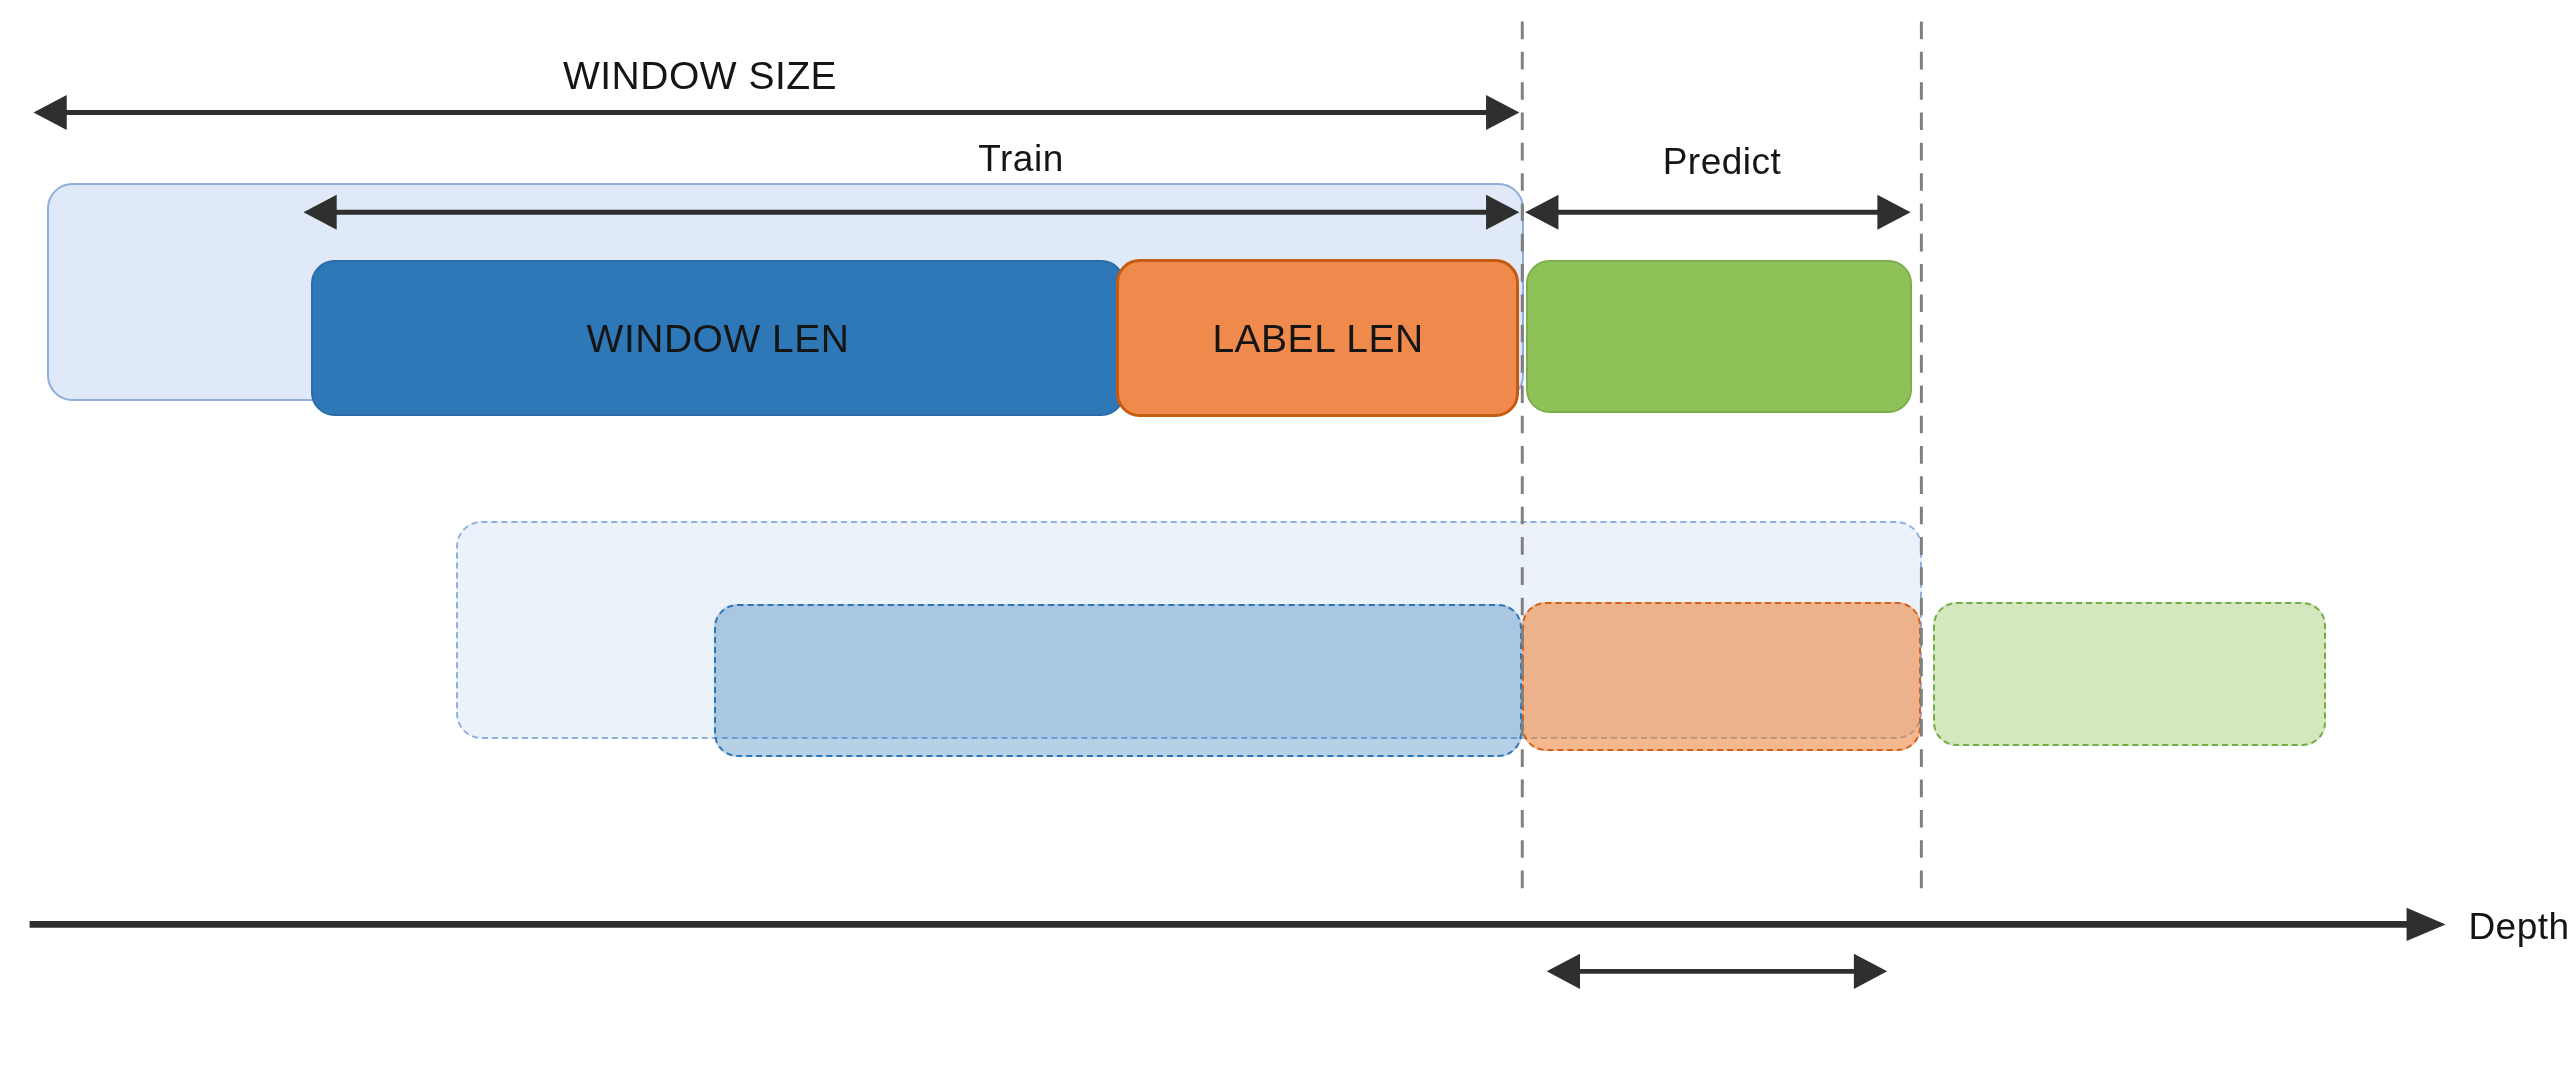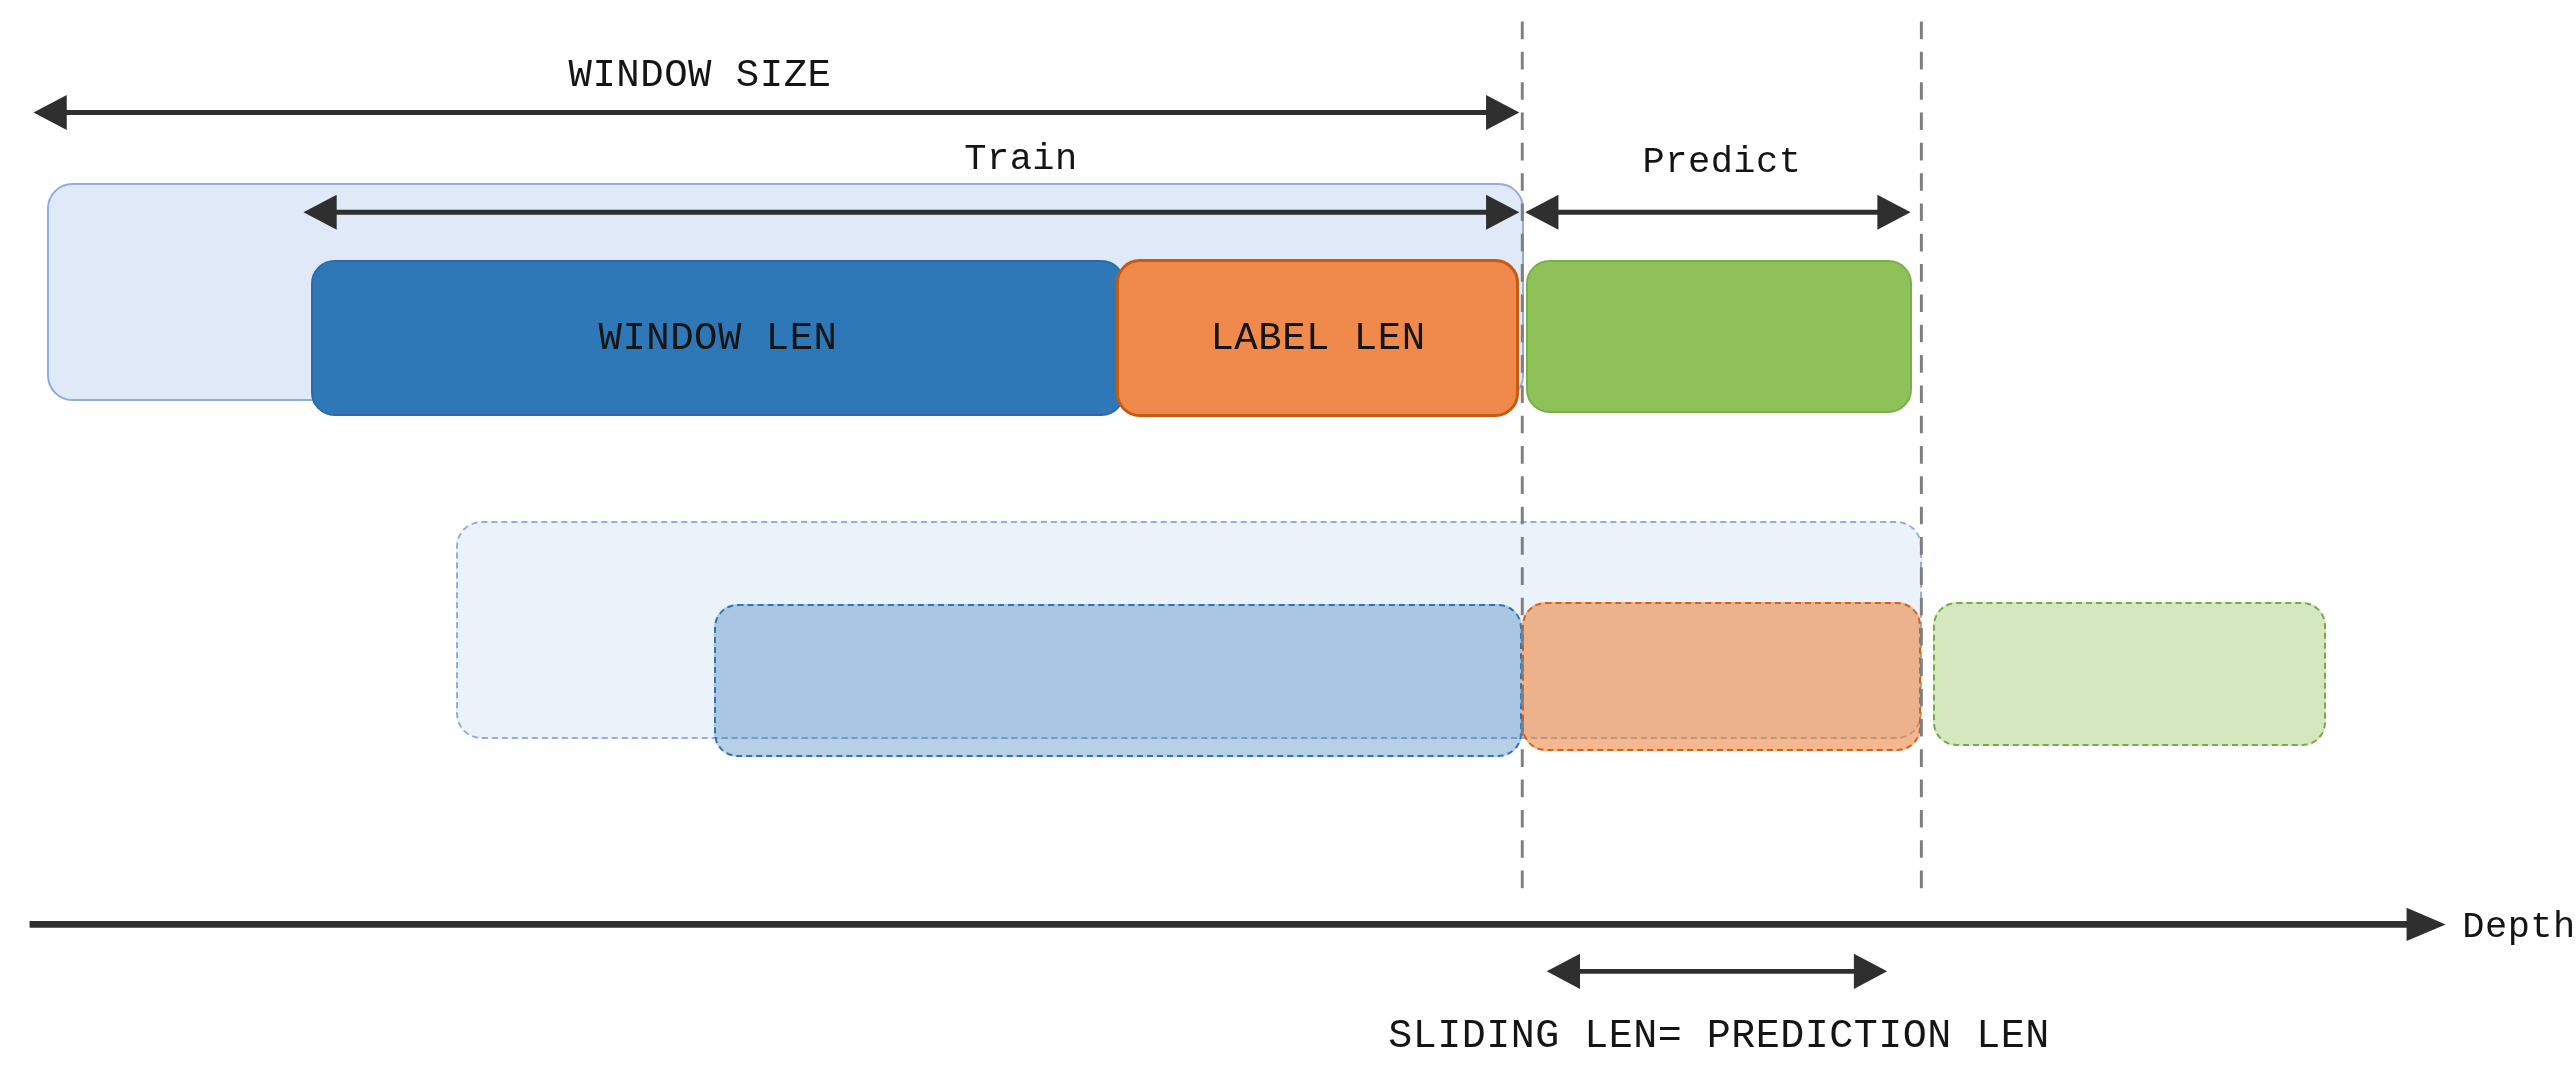--- a/index.html
+++ b/index.html
@@ -1,20 +1,20 @@
 <!DOCTYPE html>
 <html><head>
 <meta charset="utf-8">
 <style>
   html,body{margin:0;padding:0;background:#ffffff;}
   .canvas{
     position:relative;
     width:2576px;height:1076px;
     background:#ffffff;
-    font-family:Liberation Mono, monospace;
+    font-family:Liberation Sans, sans-serif;
     color:#151515;
     overflow:hidden;
   }
   .overlay{position:absolute;left:0;top:0;width:2576px;height:1076px;pointer-events:none;}
   .rect{position:absolute;box-sizing:border-box;}
 
   
   .window1{
     left:47px;top:183px;width:1477px;height:218px;
     background:#DFE9F7;border:2.9px solid #8FAEDC;border-radius:25.4px;
@@ -115,16 +115,15 @@
       <polygon points="1929,993 1895,975 1895,1011" stroke="none"></polygon>
     </g>
   </svg>
 
   <div class="lbl caps window-size-lbl">WINDOW SIZE</div>
   <div class="lbl mixed train-lbl">Train</div>
   <div class="lbl mixed predict-lbl">Predict</div>
   <div class="lbl caps input-lbl">WINDOW LEN</div>
   <div class="lbl caps labellen-lbl">LABEL LEN</div>
   <div class="lbl depth-lbl">Depth</div>
-  <div class="lbl sliding-lbl">SLIDING LEN= PREDICTION LEN</div>
 
 </div>
 
 
 </body></html>

